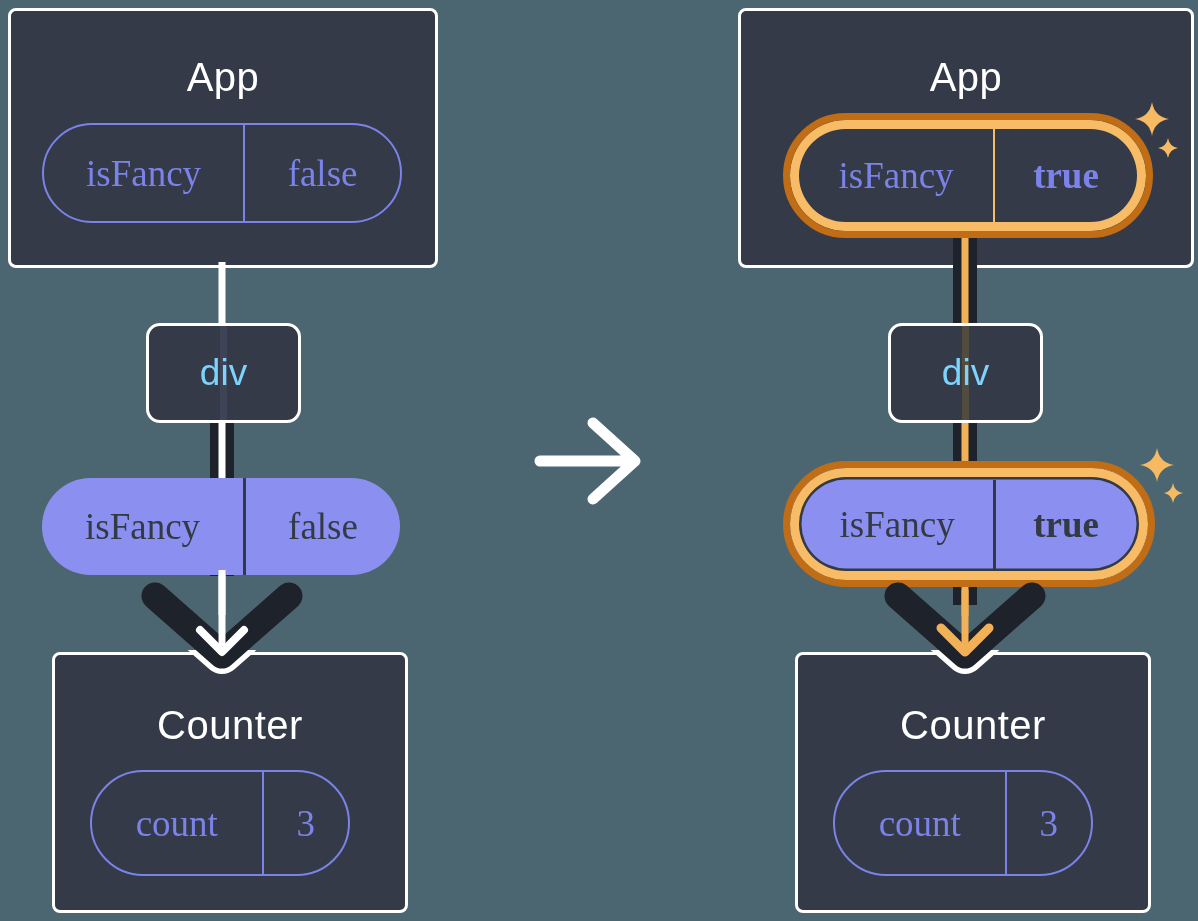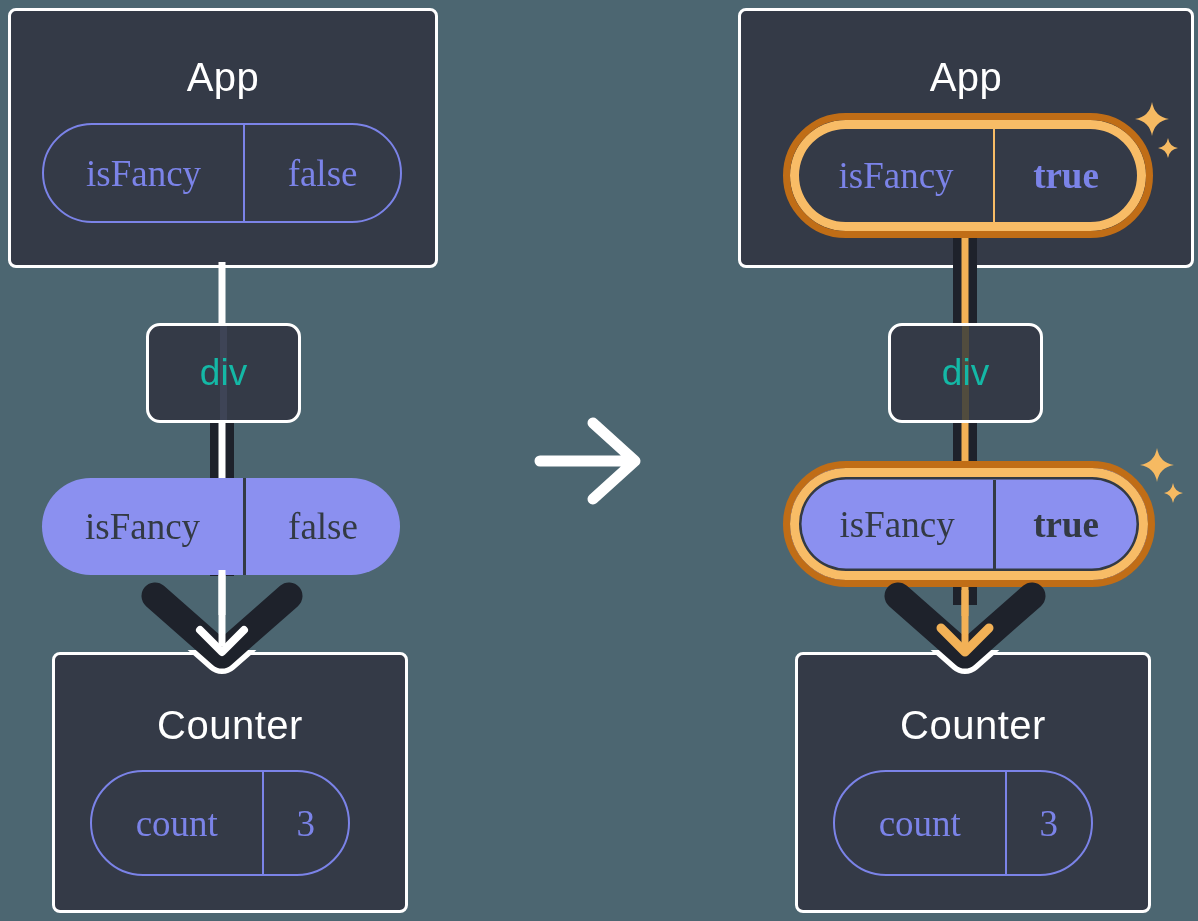--- a/index.html
+++ b/index.html
@@ -28,21 +28,21 @@
     border:3px solid var(--white);border-radius:8px;
   }
   .box .title{
     position:absolute;left:0;right:0;text-align:center;
     color:#fff;font-size:40px;font-weight:500;letter-spacing:.5px;
   }
   .divbox{
     position:absolute;background:var(--box);
     border:3px solid var(--white);border-radius:14px;
     display:flex;align-items:center;justify-content:center;
-    color:#14b8a6;font-size:37px;font-weight:500;
+    color:#7dd3fc;font-size:37px;font-weight:500;
   }
   .divbox .ghost{
     position:absolute;top:0;bottom:0;left:50%;width:7px;margin-left:-3.5px;
   }
   .pill{
     position:absolute;display:flex;align-items:stretch;border-radius:999px;
     font-size:37px;
     font-family:Liberation Serif, serif;
   }
   .pill .cell{display:flex;align-items:center;justify-content:center;}

